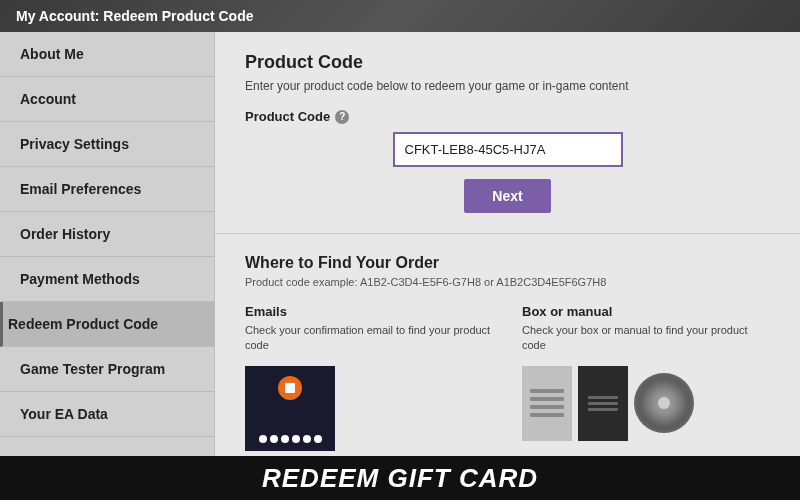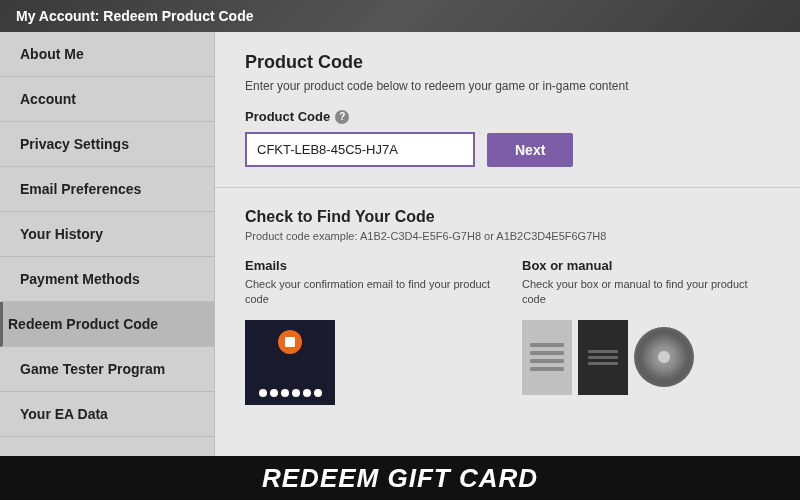--- a/index.html
+++ b/index.html
@@ -107,20 +107,21 @@
       align-items: center;
       justify-content: center;
       font-weight: bold;
       cursor: pointer;
     }
 
     .input-row {
       display: flex;
       align-items: center;
       gap: 12px;
+      flex-direction: column;
     }
 
     .product-code-input {
       width: 230px;
       padding: 8px 10px;
       font-size: 13px;
       border: 2px solid #7b5ea7;
       background: #fff;
       color: #222;
       outline: none;
@@ -318,21 +319,21 @@
     <div class="sidebar-item">
       <span>Account</span>
     </div>
     <div class="sidebar-item">
       <span>Privacy Settings</span>
     </div>
     <div class="sidebar-item">
       <span>Email Preferences</span>
     </div>
     <div class="sidebar-item">
-      <span>Your History</span>
+      <span>Order History</span>
     </div>
     <div class="sidebar-item">
       <span>Payment Methods</span>
     </div>
     <div class="sidebar-item active">
       <span>Redeem Product Code</span>
     </div>
     <div class="sidebar-item">
       <span>Game Tester Program</span>
     </div>
@@ -352,21 +353,21 @@
         <span class="help-icon">?</span>
       </div>
 
       <div class="input-row">
         <input type="text" class="product-code-input" value="CFKT-LEB8-45C5-HJ7A" style="">
         <button class="next-button">Next</button>
       </div>
     </div>
 
     <div class="find-code-section">
-      <div class="find-code-title">Check to Find Your Code</div>
+      <div class="find-code-title">Where to Find Your Order</div>
       <div class="find-code-example">Product code example: A1B2-C3D4-E5F6-G7H8 or A1B2C3D4E5F6G7H8</div>
 
       <div class="find-code-columns">
 
         <div class="find-code-col">
           <div class="find-code-col-title">Emails</div>
           <div class="find-code-col-desc">Check your confirmation email to find your product code</div>
 
           <div class="email-preview">
             <div class="email-orange-badge">

